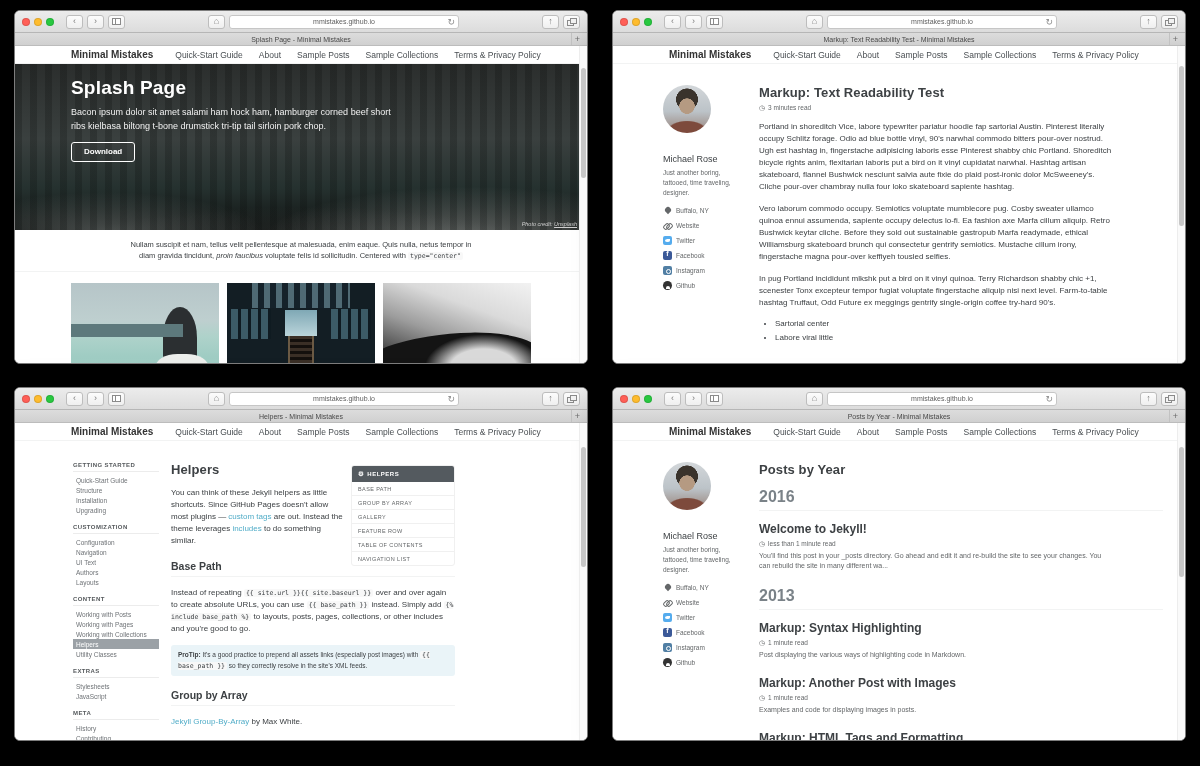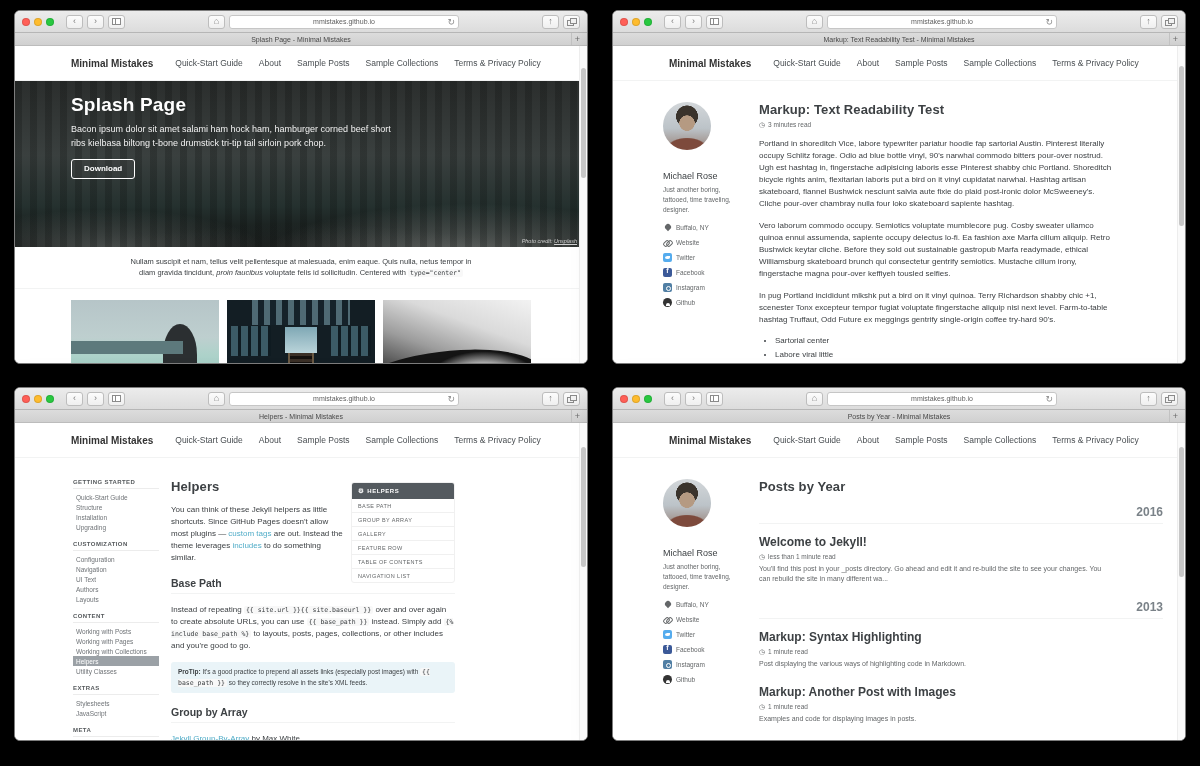--- a/index.html
+++ b/index.html
@@ -35,21 +35,21 @@
             display:flex; align-items:center; justify-content:center; position:relative; }
   .tab-title { font-size:7px; color:#494949; }
   .tab-plus { position:absolute; right:4px; top:0; bottom:0; display:flex; align-items:center;
               font-size:9px; color:#6d6d6d; padding:0 3px; border-left:1px solid #c2c2c2; }
 
   .content { position:relative; height:318px; background:#fff; overflow:hidden; }
   .scroll-track { position:absolute; right:0; top:0; bottom:0; width:8px; background:#fafafa; border-left:1px solid #ededed; z-index:9; }
   .scroll-thumb { position:absolute; right:1px; width:5px; border-radius:3px; background:#c7c7c7; }
 
   
-  .masthead { height:35px; display:flex; align-items:center; padding-left:56px; border-bottom:1px solid #f2f3f3; background:#fff; position:relative; z-index:2; }
+  .masthead { height:18px; display:flex; align-items:center; padding-left:56px; border-bottom:1px solid #f2f3f3; background:#fff; position:relative; z-index:2; }
   .m-title { font-size:10px; font-weight:bold; color:#343434; margin-right:22px; }
   .m-nav { display:flex; gap:16px; }
   .m-link { font-size:8.5px; color:#494e52; }
 
   
   .hero { position:relative; height:166px; color:#fff; overflow:hidden;
     background:
       repeating-linear-gradient(90deg, rgba(8,10,9,.22) 0 7px, rgba(0,0,0,0) 7px 15px),
       radial-gradient(ellipse 60% 55% at 80% 108%, rgba(175,180,177,.55), transparent 62%),
       radial-gradient(ellipse 50% 45% at 16% 102%, rgba(130,136,134,.5), transparent 55%),
@@ -114,21 +114,21 @@
   .h1 { font-size:13px; font-weight:bold; color:#3d4144; letter-spacing:.1px; }
   .meta { margin-top:4px; font-size:6.5px; color:#646769; display:flex; align-items:center; gap:3px; }
   .clock { font-size:7px; line-height:1; color:#646769; }
   .p { margin-top:10px; font-size:8px; line-height:12px; color:#3d4144; max-width:355px; }
   .h2 { margin-top:13px; padding-bottom:4px; border-bottom:1px solid #f2f3f3; font-size:10.5px; font-weight:bold; color:#3d4144; }
   .bullets { margin:10px 0 0 16px; }
   .bullets li { font-size:8px; color:#3d4144; margin-bottom:5px; }
   .link { color:#52adc8; }
 
   
-  .year-h { margin-top:11px; padding-bottom:4px; border-bottom:1px solid #f2f3f3; font-size:12px; font-weight:bold; color:#7a8288;text-align:right; }
+  .year-h { margin-top:11px; padding-bottom:4px; border-bottom:1px solid #f2f3f3; font-size:16px; font-weight:bold; color:#7a8288; }
   .post-entry { margin-top:11px; margin-bottom:16px; }
   .post-title { font-size:12px; font-weight:bold; color:#3d4144; }
   .post-excerpt { margin-top:4px; font-size:7px; line-height:10px; color:#646769; max-width:355px; }
 
   
   .docs-cols { display:flex; padding:21px 0 0 58px; }
   .docs-nav { width:96px; flex:none; }
   .nav-sec-title { font-size:6px; font-weight:bold; letter-spacing:.4px; text-transform:uppercase; color:#55595c;
                    border-bottom:1px solid #ececec; padding-bottom:3px; margin-bottom:3px; margin-top:9px; width:86px; }
   .nav-sec-title:first-child { margin-top:0; }

